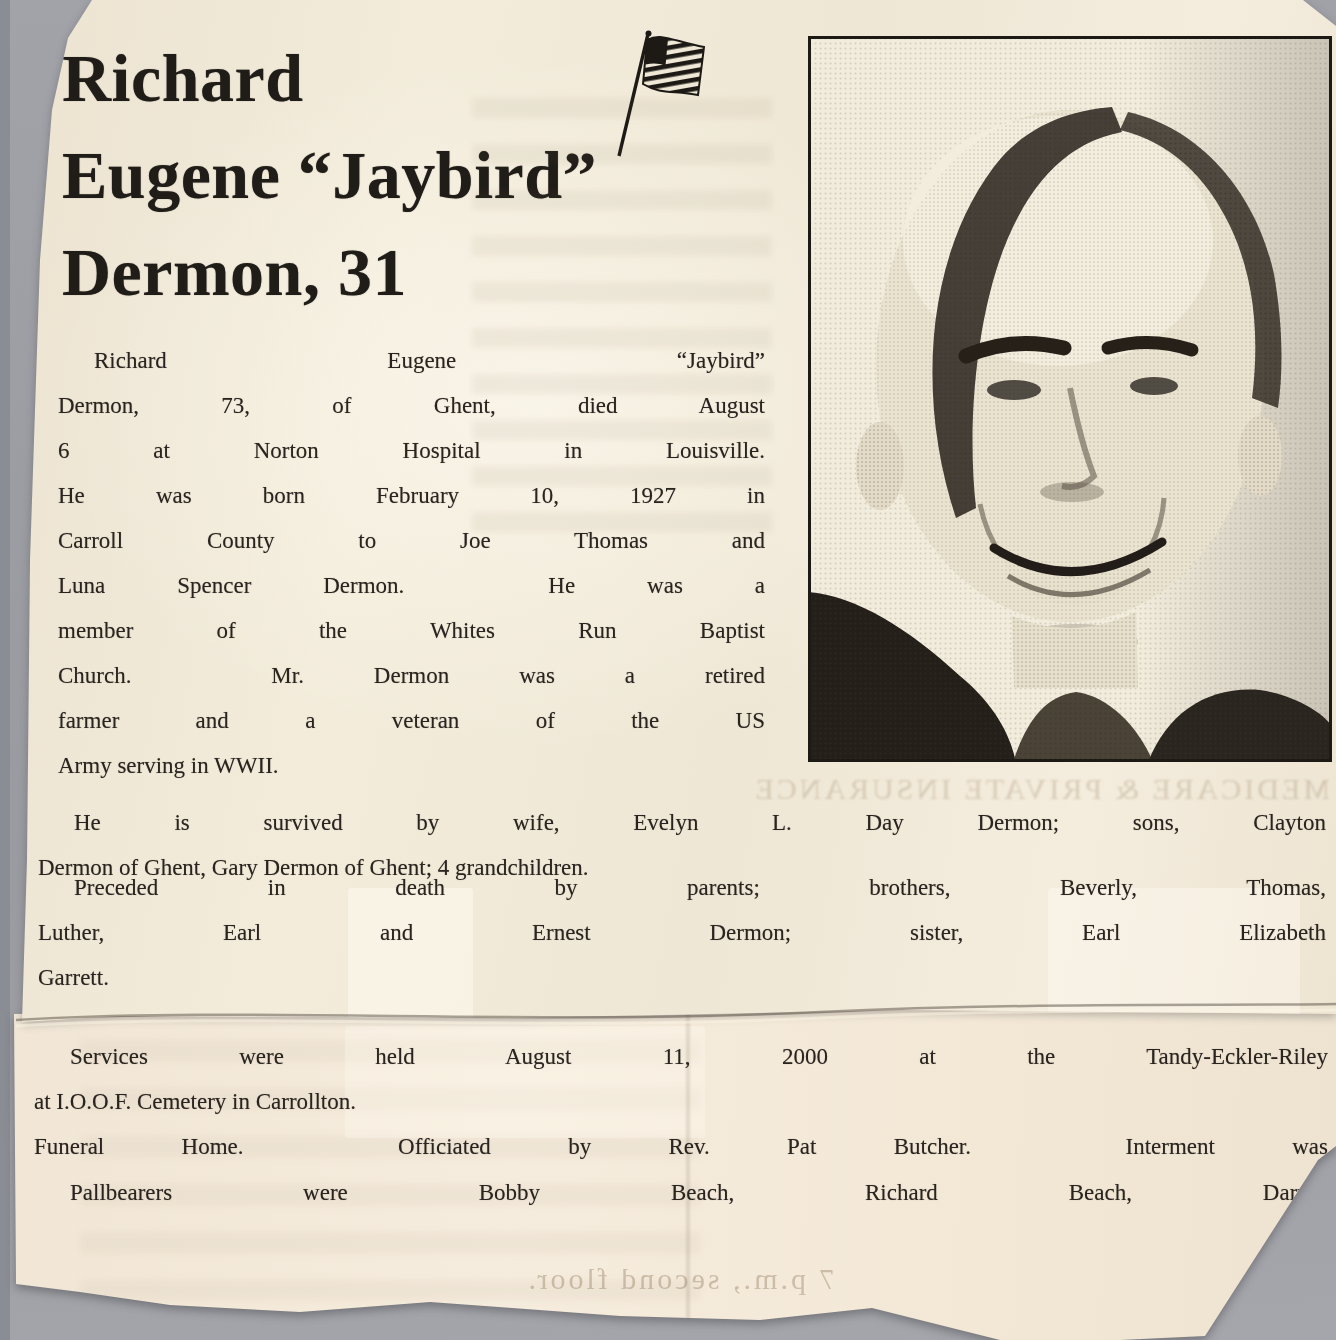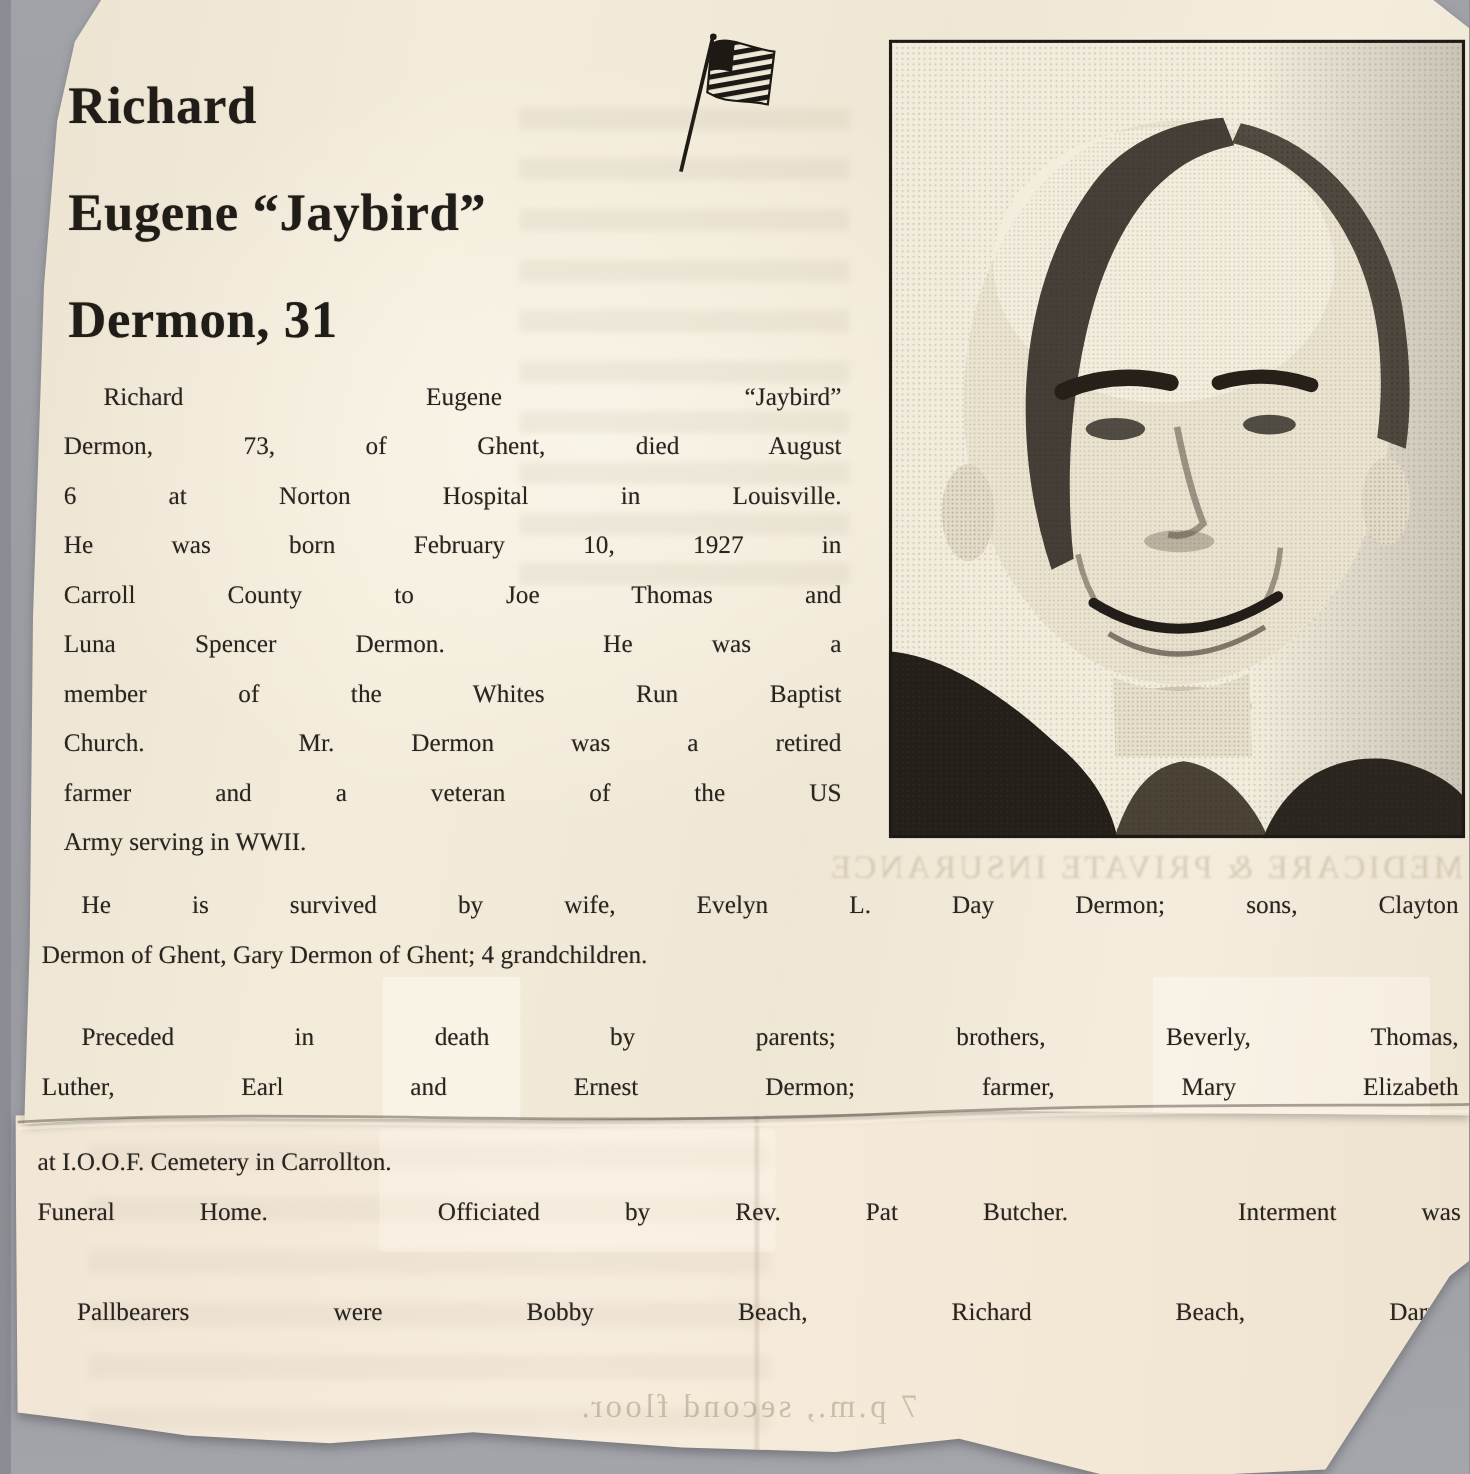--- a/index.html
+++ b/index.html
@@ -19,33 +19,33 @@
     clip-path:polygon(92px 0px,1303px 0px,1336px 26px,1336px 1014px,900px 1010px,520px 1018px,120px 1016px,22px 1022px,27px 860px,30px 560px,40px 260px,52px 110px,68px 38px);
   }
   .paper-lower{
     z-index:1;
     background:
       radial-gradient(ellipse 800px 260px at 45% 55%, rgba(255,250,242,.5), rgba(255,250,242,0) 75%),
       linear-gradient(92deg,#f1e6d5 0%,#f6ecdd 40%,#f3e8d6 75%,#eee3d1 100%);
     clip-path:polygon(14px 1014px,520px 1006px,1000px 1010px,1336px 1000px,1336px 1146px,1318px 1160px,1205px 1336px,1120px 1340px,1000px 1340px,968px 1332px,872px 1308px,760px 1320px,620px 1316px,430px 1302px,300px 1312px,170px 1305px,80px 1292px,16px 1284px);
   }
   .headline{
-    position:absolute;left:62px;top:48px;width:680px;
-    font-weight:700;font-size:48px;line-height:97px;color:#201c18;
+    position:absolute;left:62px;top:30px;width:680px;
+    font-weight:700;font-size:68px;line-height:97px;color:#201c18;
     letter-spacing:.5px;
   }
   .hline{white-space:nowrap;text-shadow:0 0 1px rgba(30,26,22,.5);}
   .flag{position:absolute;left:612px;top:28px;width:96px;height:132px;}
   .photo{
     position:absolute;left:808px;top:36px;width:524px;height:726px;
   }
   .bodyblock{position:absolute;color:#29241f;font-size:23px;line-height:45px;}
   .p1{left:58px;top:338px;width:707px;}
   .p2{left:38px;top:800px;width:1288px;}
-  .p3{left:38px;top:920px;width:1288px;}
+  .p3{left:38px;top:865px;width:1288px;}
   .p4{left:34px;top:1034px;width:1294px;}
   .p5{left:34px;top:1170px;width:1294px;}
   .line{text-shadow:0 0 1px rgba(45,38,30,.35);}
   .j{text-align:justify;text-align-last:justify;}
   .last{text-align:right;text-align-last:left;}
   .ind{padding-left:36px;}
   .smudge{
     position:absolute;left:472px;top:98px;width:300px;height:450px;
     background:repeating-linear-gradient(180deg,rgba(122,106,78,.07) 0 20px,rgba(122,106,78,0) 20px 46px);
     filter:blur(3px);
@@ -75,20 +75,21 @@
 
 <div class="stage">
 
   <div class="shadow-lower">
   <div class="paper paper-lower">
     <div class="smudge2"></div>
     <div class="artifact a3"></div>
     <div class="artifact crease"></div>
 
     <div class="bodyblock p4">
+      <div class="line j ind">Services were held August 11, 2000 at the Tandy-Eckler-Riley</div>
       <div class="line last">at I.O.O.F. Cemetery in Carrollton.</div>
       <div class="line j">Funeral Home.&nbsp; Officiated by Rev. Pat Butcher.&nbsp; Interment was</div>
     </div>
 
     <div class="bodyblock p5">
       <div class="line j ind">Pallbearers were Bobby Beach, Richard Beach, Darrell</div>
     </div>
 
     <div class="bleed bleed-bottom">7 p.m.,  second floor.</div>
   </div>
@@ -201,21 +202,21 @@
       <div class="line last">Army serving in WWII.</div>
     </div>
 
     <div class="bodyblock p2">
       <div class="line j ind">He is survived by wife, Evelyn L. Day Dermon; sons, Clayton</div>
       <div class="line last">Dermon of Ghent, Gary Dermon of Ghent; 4 grandchildren.</div>
     </div>
 
     <div class="bodyblock p3">
       <div class="line j ind">Preceded in death by parents; brothers, Beverly, Thomas,</div>
-      <div class="line j">Luther, Earl and Ernest Dermon; farmer, Mary Elizabeth</div>
+      <div class="line j">Luther, Earl and Ernest Dermon; sister, Earl Elizabeth</div>
       <div class="line last">Garrett.</div>
     </div>
 
     <div class="bleed bleed-mid">MEDICARE &amp; PRIVATE INSURANCE</div>
   </div>
   </div>
 
   <svg class="seam-svg" width="1336" height="1340" xmlns="http://www.w3.org/2000/svg">
     <path d="M16,1020 C260,1006 520,1026 820,1012 C1040,1002 1240,1006 1336,1004" stroke="#453c30" stroke-width="2.5" fill="none" opacity=".45"></path>
     <path d="M16,1026 C260,1012 520,1032 820,1018 C1040,1008 1240,1012 1336,1010" stroke="#fbf4e4" stroke-width="3" fill="none" opacity=".55"></path>

